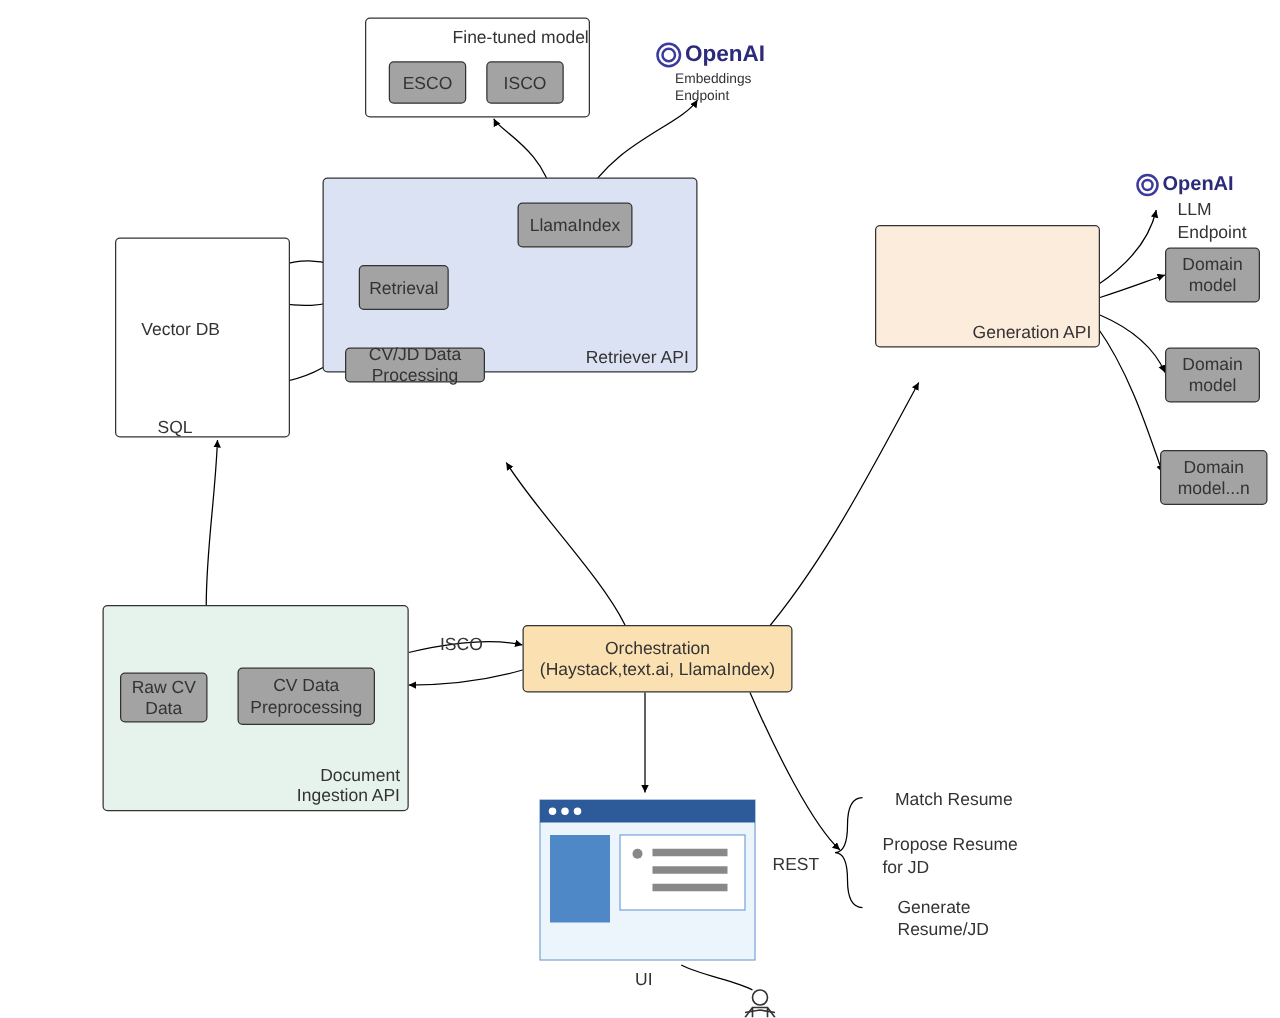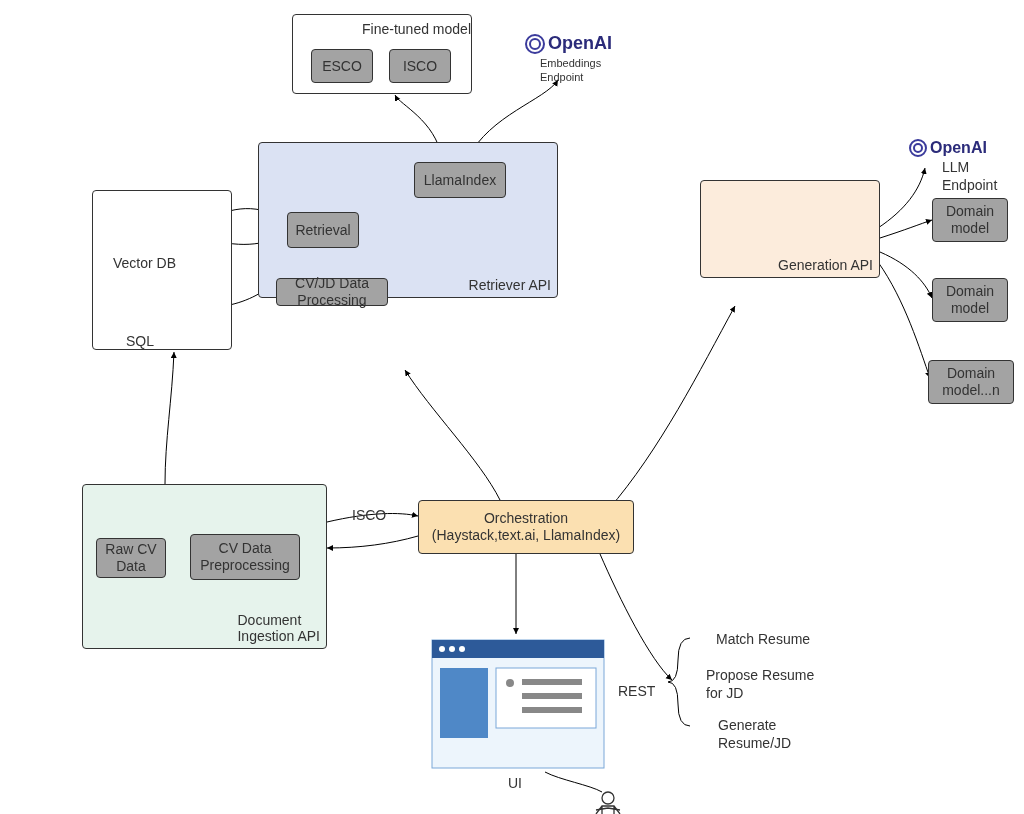--- a/index.html
+++ b/index.html
@@ -151,21 +151,21 @@
   <div class="group-label">Generation API</div>
 </div>
 <div class="node" style="left:932px;top:198px;width:76px;height:44px;white-space:pre">Domain
 model</div>
 <div class="node" style="left:932px;top:278px;width:76px;height:44px;white-space:pre">Domain
 model</div>
 <div class="node" style="left:928px;top:360px;width:86px;height:44px;white-space:pre">Domain
 model...n</div>
 
 <div class="group" style="left:82px;top:484px;width:245px;height:165px;background:#e6f3ec">
-  <div class="group-label" style="white-space:pre;text-align:left">Document
+  <div class="group-label" style="white-space:pre;text-align:right">Document
 Ingestion API</div>
 </div>
 <div class="node" style="left:96px;top:538px;width:70px;height:40px;white-space:pre">Raw CV
 Data</div>
 <div class="node" style="left:190px;top:534px;width:110px;height:46px;white-space:pre">CV Data
 Preprocessing</div>
 
 <div class="node" style="left:418px;top:500px;width:216px;height:54px;background:#fbe0b1;white-space:pre">Orchestration
 (Haystack,text.ai, LlamaIndex)</div>
 

